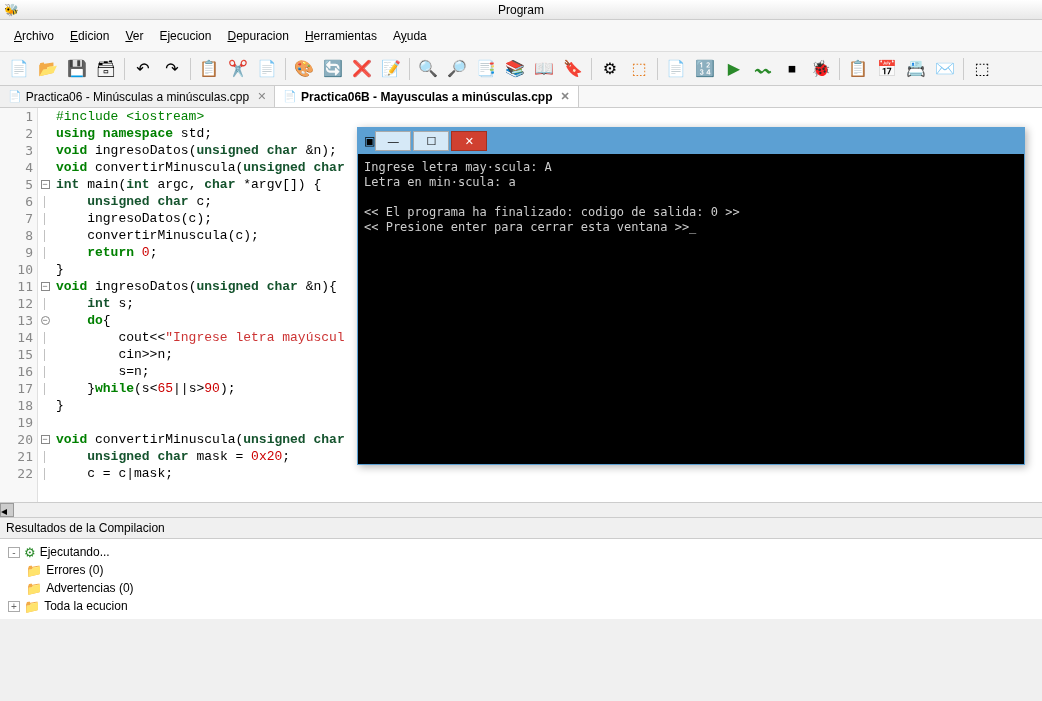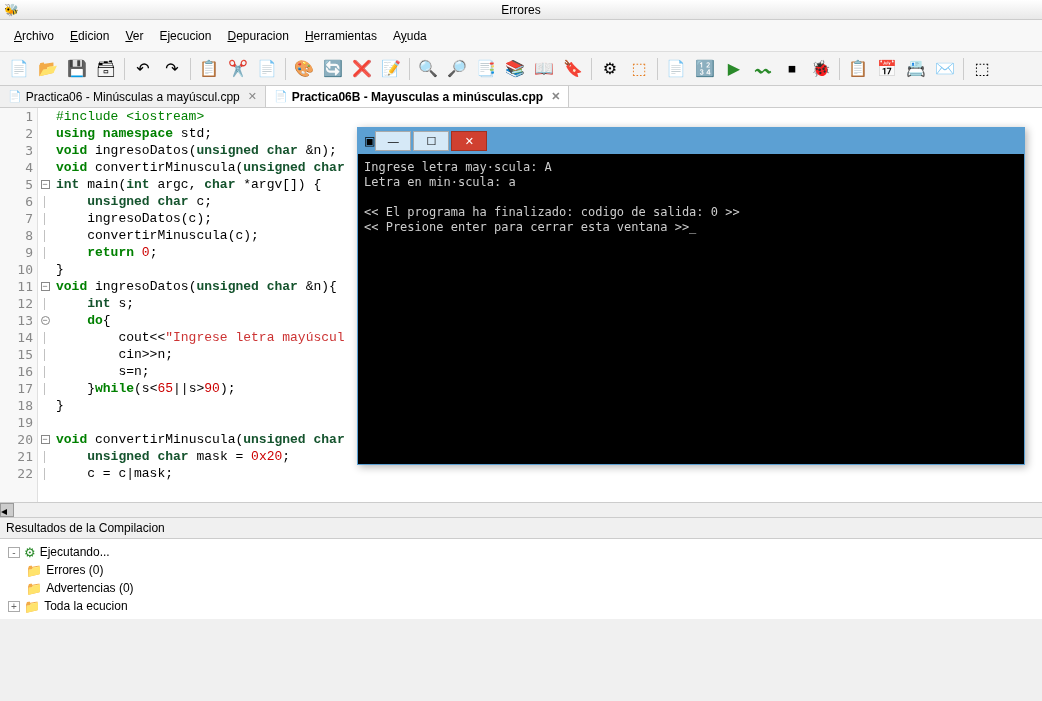--- a/index.html
+++ b/index.html
@@ -46,21 +46,21 @@
 .compile-tree { padding: 4px 8px; font-size: 12px; }
 .compile-tree .row { display: flex; align-items: center; gap: 4px; height: 18px; }
 .compile-tree .exp { width: 12px; text-align: center; color: #666; border: 1px solid #aaa; height: 11px; line-height: 9px; font-size: 10px; }
 .compile-tree .ticon { font-size: 13px; }
 </style>
 </head>
 <body>
 
 <div class="titlebar">
   <span class="app-icon">🐝</span>
-  <span>Errores</span>
+  <span>Program</span>
 </div>
 
 <div class="menubar">
   <span class="menu-item"><span class="ul">A</span><span>rchivo</span></span>
   <span class="menu-item"><span class="ul">E</span>dicion</span>
   <span class="menu-item"><span class="ul">V</span>er</span>
   <span class="menu-item">E<span class="ul">j</span>ecucion</span>
   <span class="menu-item"><span class="ul">D</span>epuracion</span>
   <span class="menu-item"><span class="ul">H</span>erramientas</span>
   <span class="menu-item">A<span class="ul">y</span>uda</span>
@@ -105,21 +105,21 @@
   <span class="tbtn">📅</span>
   <span class="tbtn">📇</span>
   <span class="tbtn">✉️</span>
   <span class="sep"></span>
   <span class="tbtn">⬚</span>
 </div>
 
 <div class="tabbar" id="tabbar">
     <div class="tab">
       <span class="tab-icon">📄</span>
-      <span>Practica06 - Minúsculas a mayúscul.cpp</span>
+      <span>Practica06 - Minúsculas a minúsculas.cpp</span>
       <span class="close">✕</span>
     </div>
     <div class="tab active">
       <span class="tab-icon">📄</span>
       <span>Practica06B - Mayusculas a minúsculas.cpp</span>
       <span class="close">✕</span>
     </div>
   </div>
 
 <div class="editor-area">

